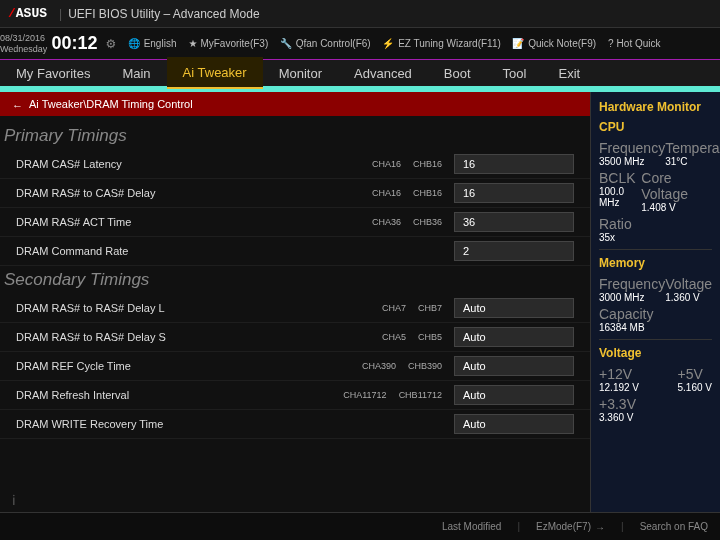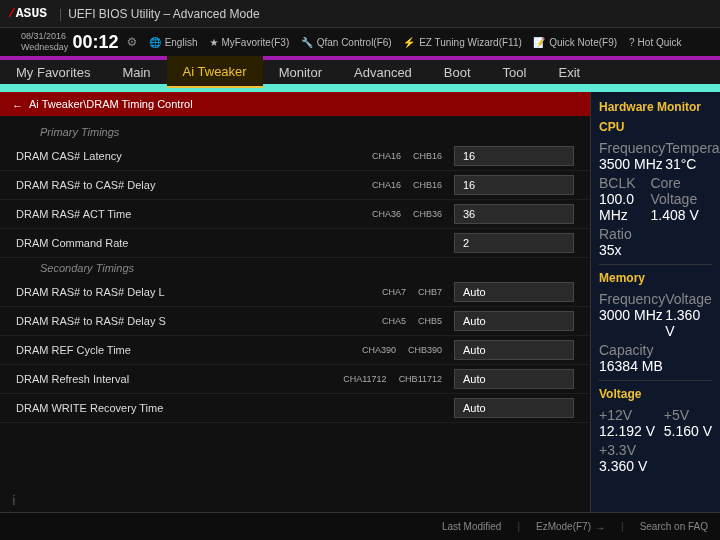--- a/index.html
+++ b/index.html
@@ -34,23 +34,23 @@
       color: #ccc;
       font-size: 12px;
     }
 
     
     .toolbar {
       background: #111;
       height: 32px;
       display: flex;
       align-items: center;
-      padding: 0 21px;
+      padding: 0 0;
       gap: 12px;
-      border-bottom: 4px solid #a21caf;
+      border-bottom: 1px solid #a21caf;
     }
     .toolbar-time {
       color: #fff;
       font-size: 18px;
       font-weight: bold;
       margin-right: 4px;
     }
     .toolbar-item {
       color: #bbb;
       font-size: 10px;
@@ -59,21 +59,21 @@
       gap: 3px;
       cursor: pointer;
     }
 
     
     .nav-bar {
       background: #1a1a1a;
       height: 32px;
       display: flex;
       align-items: center;
-      border-bottom: 8px solid #5eead4;
+      border-bottom: 6px solid #5eead4;
     }
     .nav-item {
       padding: 0 16px;
       height: 32px;
       display: flex;
       align-items: center;
       color: #ccc;
       font-size: 13px;
       cursor: pointer;
     }
@@ -106,25 +106,24 @@
     }
     .breadcrumb-arrow { margin-right: 6px; color: #fff; }
 
     .settings-content {
       padding: 6px 0;
       overflow-y: auto;
       height: calc(100% - 24px);
     }
 
     .section-label {
-      padding: 4px 20px;
+      padding: 4px 4px;
       color: #888;
-      font-size: 11px;
+      font-size: 17px;
       font-style: italic;
-      margin-left: 20px;
     }
 
     .setting-row {
       display: flex;
       align-items: center;
       padding: 4px 16px;
       min-height: 26px;
       border-bottom: 1px solid #1e1e1e;
     }
     .setting-label {
@@ -172,21 +171,21 @@
       margin-bottom: 6px;
       margin-top: 6px;
     }
     .panel-section-title:first-child { margin-top: 0; }
     .panel-row {
       display: flex;
       justify-content: space-between;
       margin-bottom: 3px;
     }
     .panel-key { color: #888; font-size: 14px; }
-    .panel-val { color: #fff; font-size: 14px; }
+    .panel-val { color: #fff; font-size: 10px; }
     .panel-full-row { margin-bottom: 3px; }
     .panel-divider {
       border-top: 1px solid #333;
       margin: 6px 0;
     }
 
     
     .bottom-bar {
       background: #0d0d0d;
       height: 28px;

